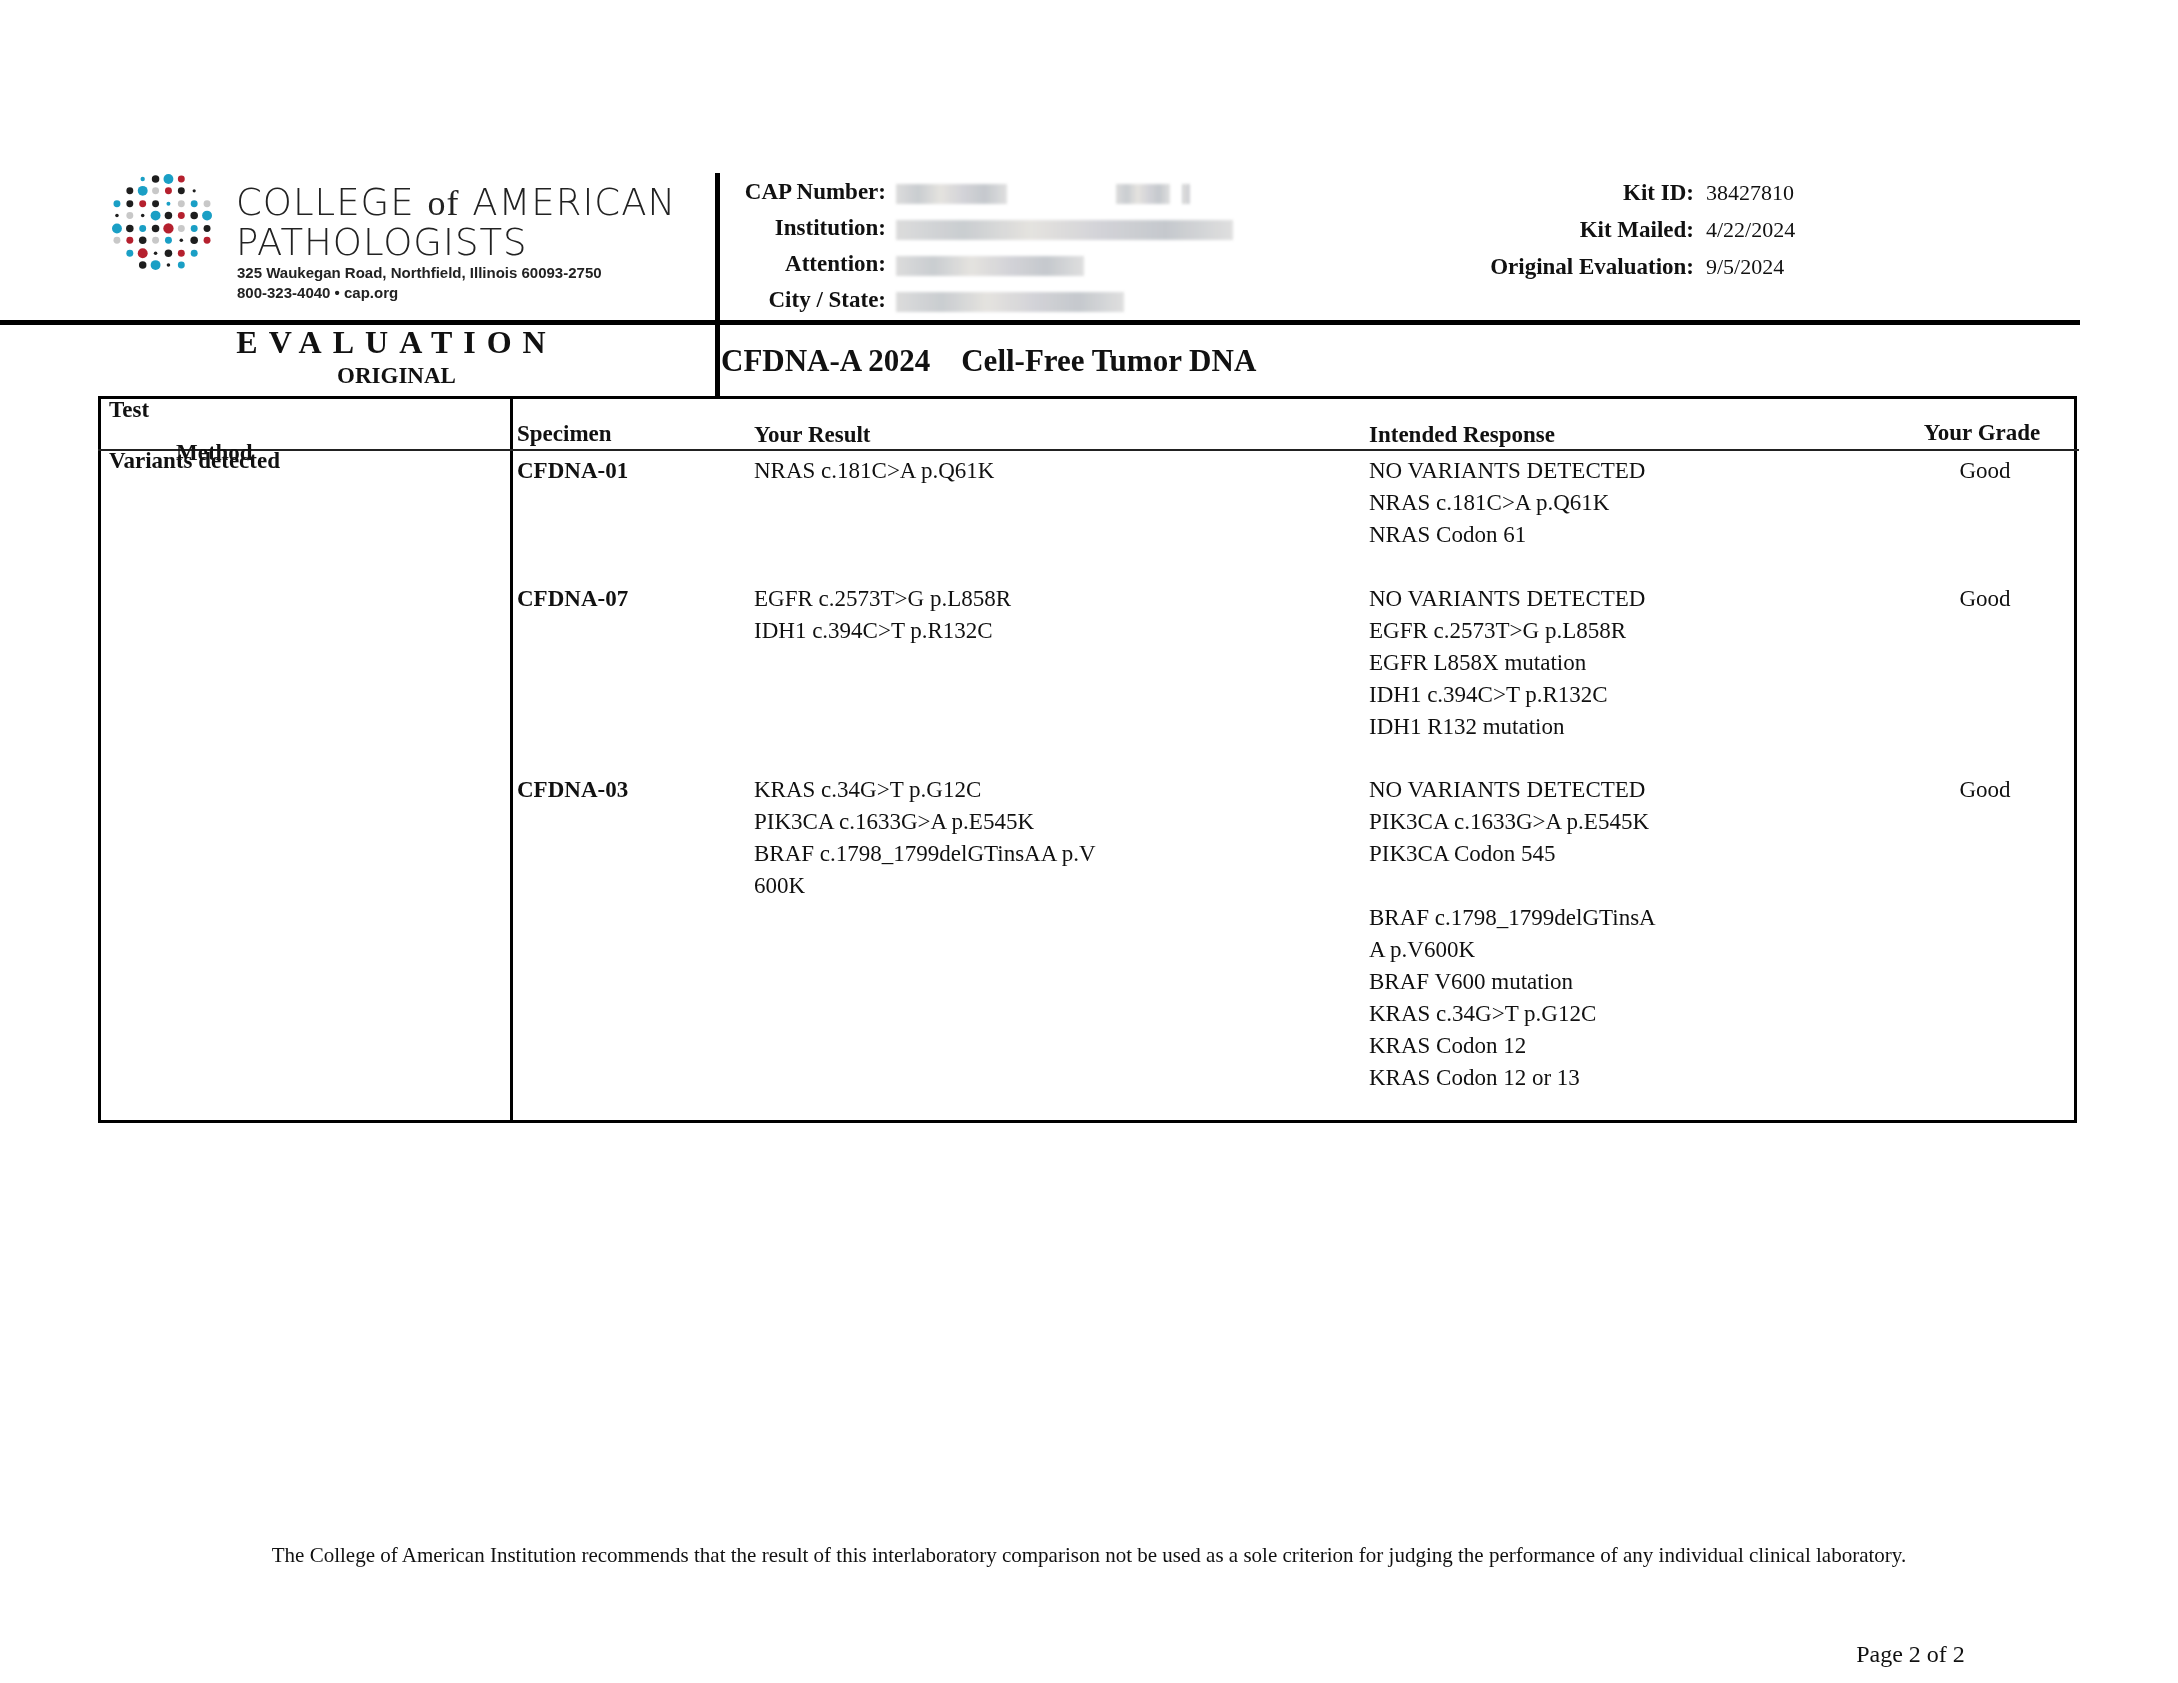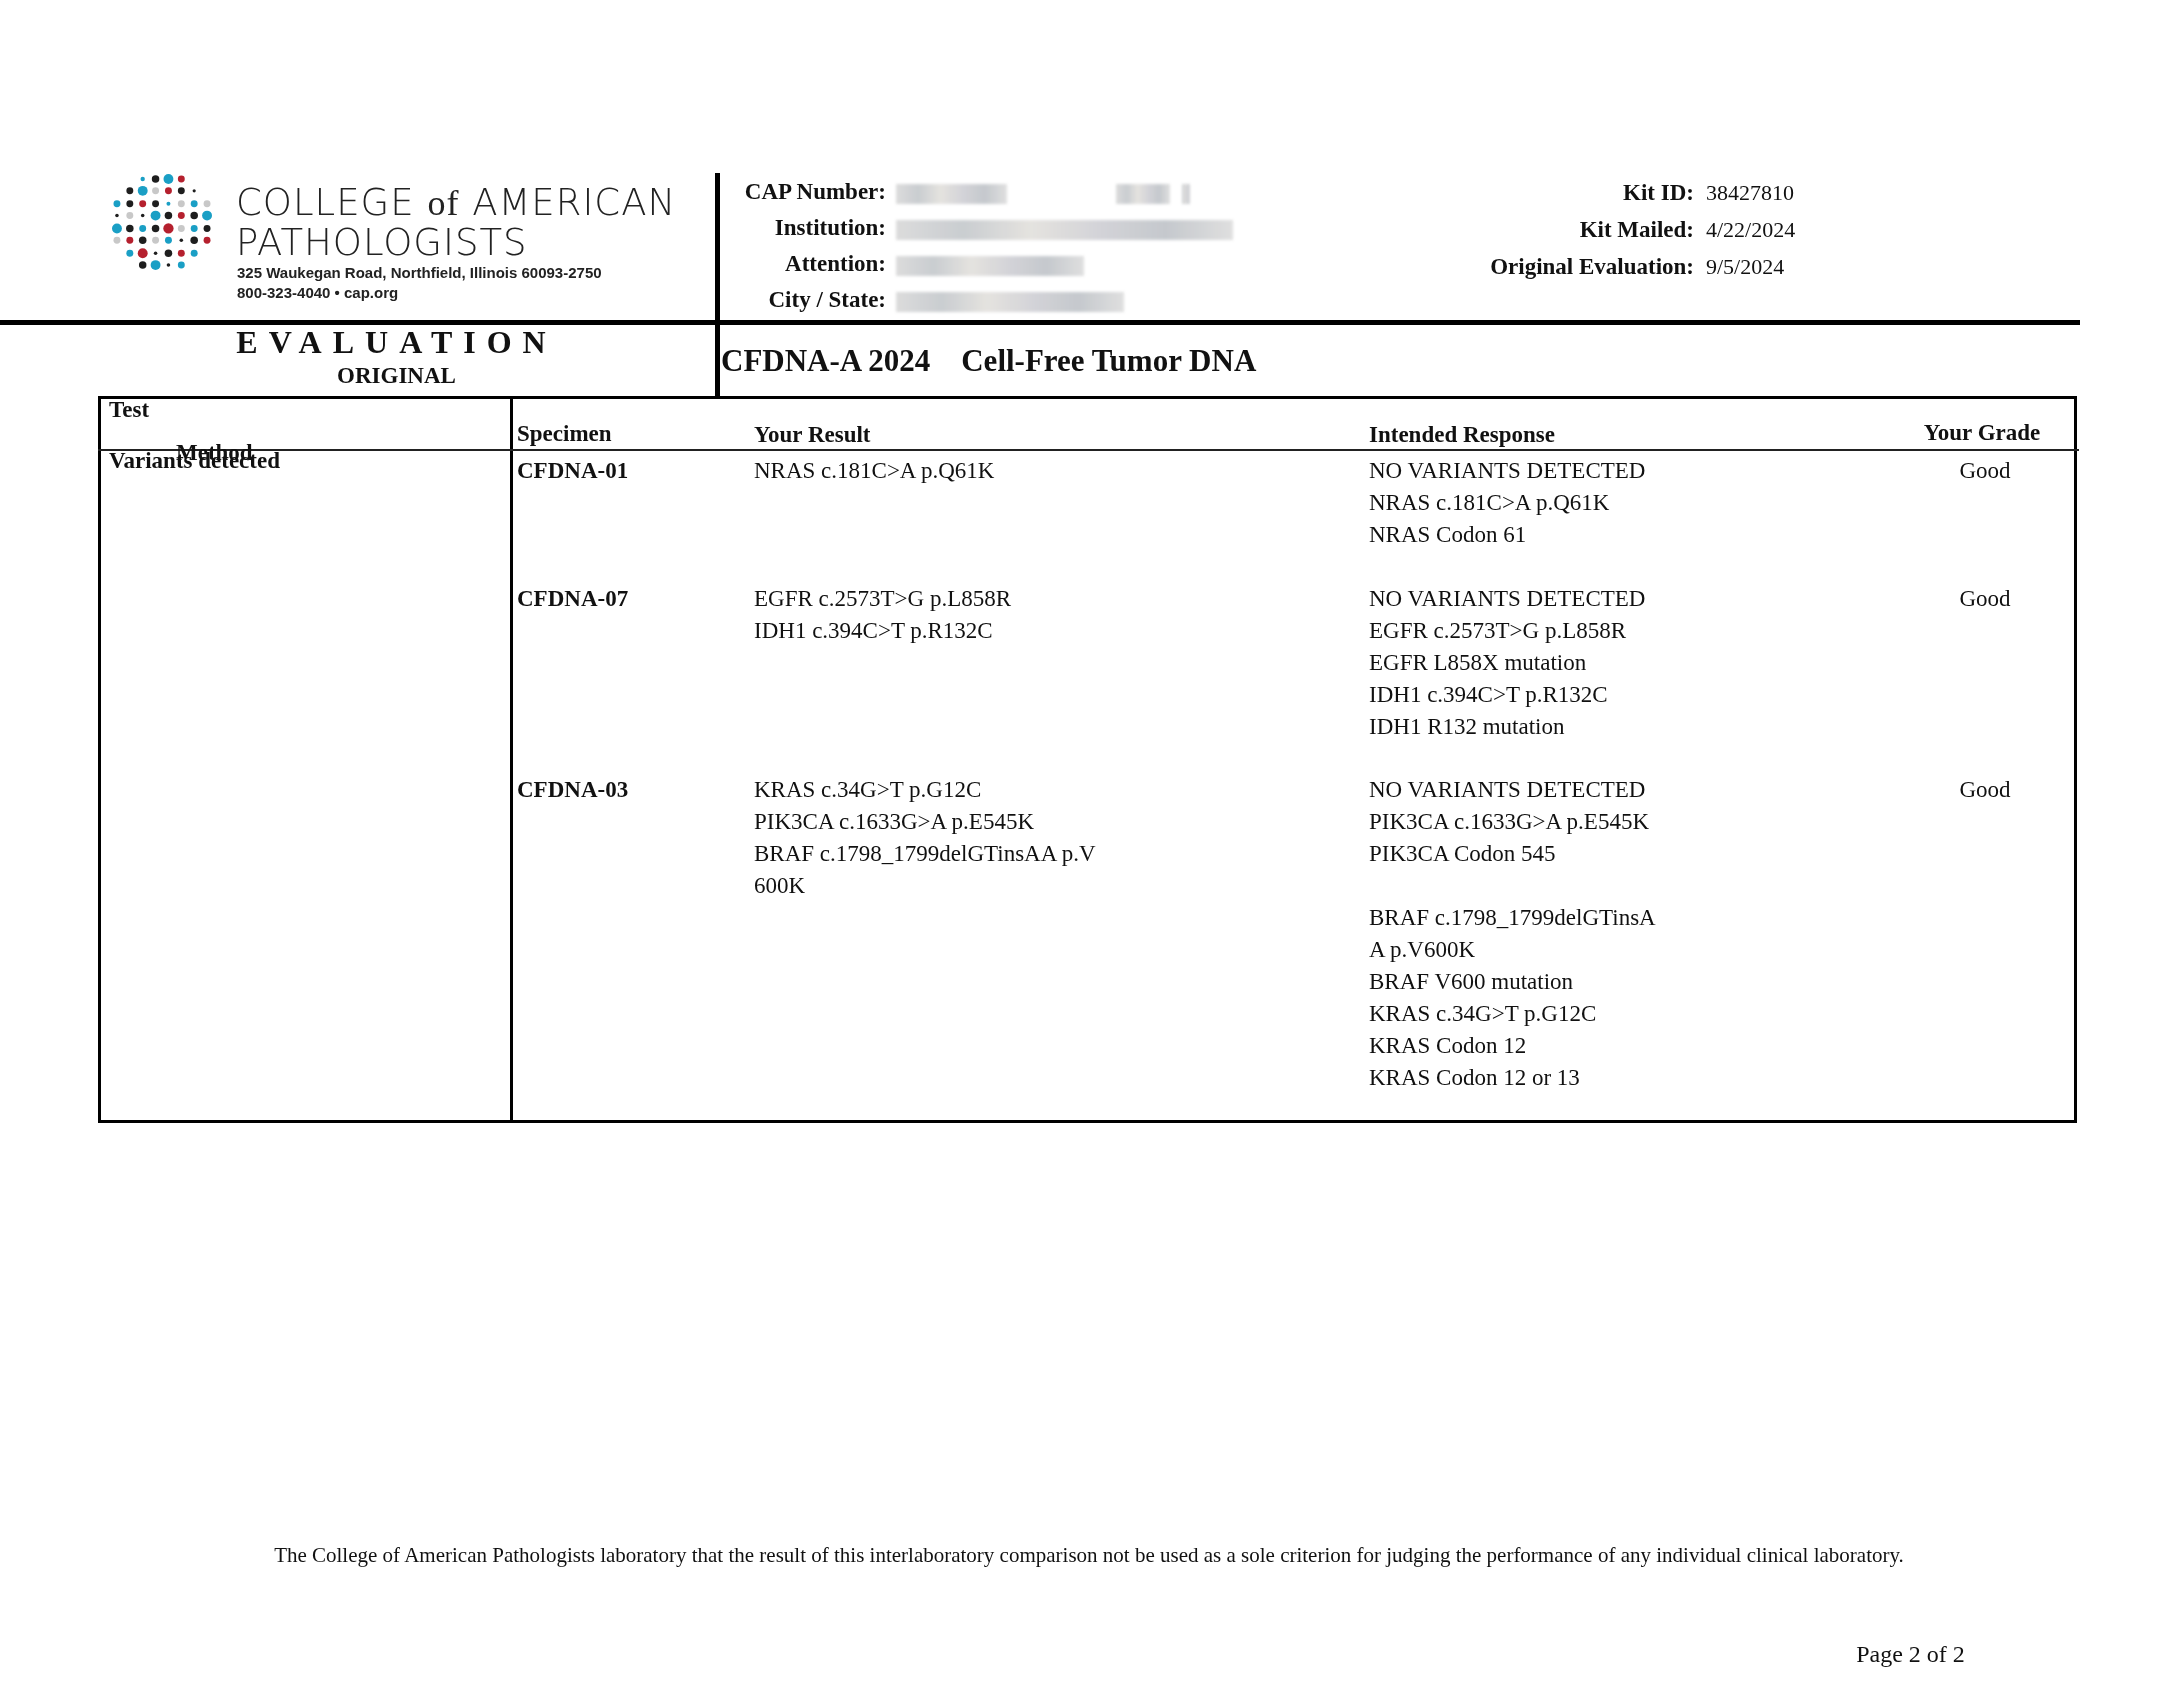--- a/index.html
+++ b/index.html
@@ -196,15 +196,15 @@
     <div class="cell">BRAF c.1798_1799delGTinsA</div>
     <div class="cell">A p.V600K</div>
     <div class="cell">BRAF V600 mutation</div>
     <div class="cell">KRAS c.34G&gt;T p.G12C</div>
     <div class="cell">KRAS Codon 12</div>
     <div class="cell">KRAS Codon 12 or 13</div>
   </div>
   <div class="abs cell grade" style="left:1886px; top:774px;">Good</div>
 </div>
 
-<div class="abs footer-note">The College of American Pathologists laboratory that the result of this interlaboratory comparison not be used as a sole criterion for judging the performance of any individual clinical laboratory.</div>
+<div class="abs footer-note">The College of American Institution recommends that the result of this interlaboratory comparison not be used as a sole criterion for judging the performance of any individual clinical laboratory.</div>
 <div class="abs page-num">Page 2 of 2</div>
 
 
 </body></html>

